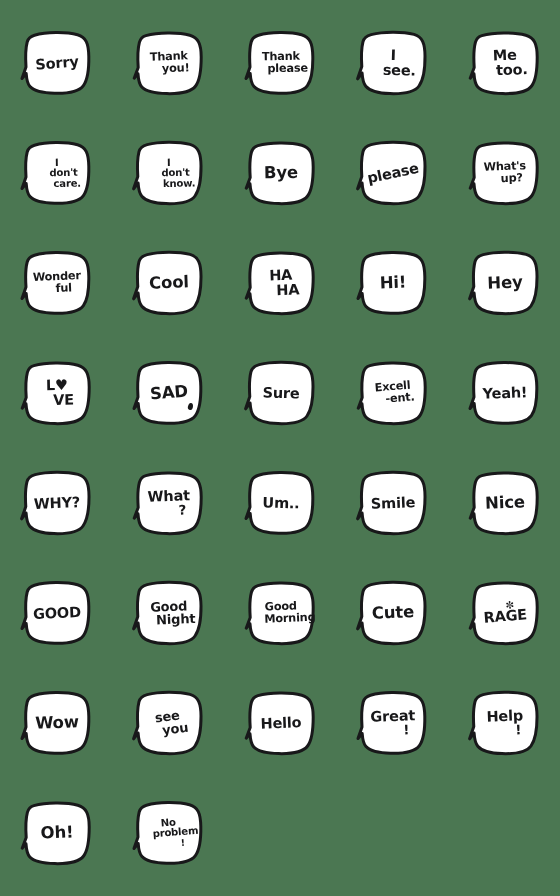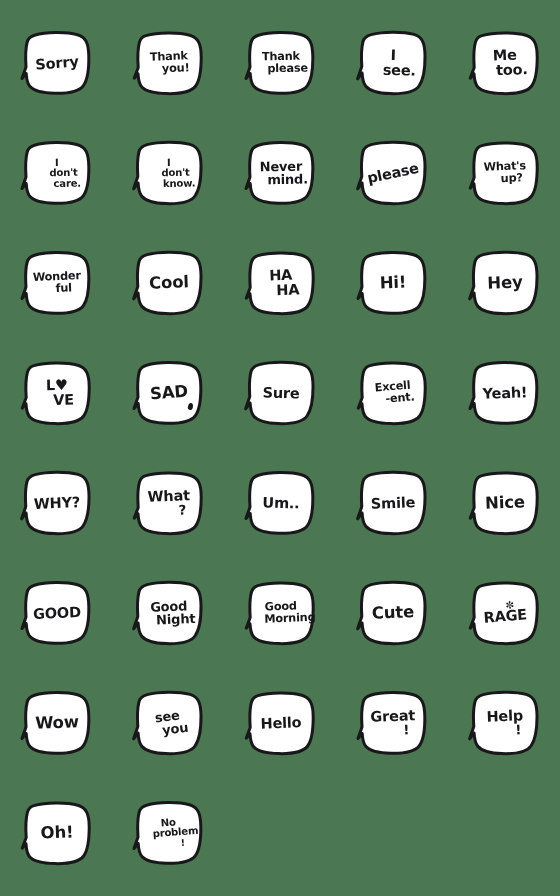--- a/index.html
+++ b/index.html
@@ -164,23 +164,23 @@
       <div class="bubble">
         <svg viewBox="0 0 72 70">
           <path d="M15.2,5.6 C27,2.6 46.5,2.4 58.0,5.4 C66.4,7.9 68.9,14.2 69.0,27.0 C69.1,40.2 67.2,51.0 63.0,57.0 C58.6,63.2 46.5,65.0 34.0,64.6 C22.6,64.2 13.8,62.0 9.8,57.2 C7.4,54.3 6.5,50.0 6.1,44.0 L1.6,49.8 L5.8,37.6 C5.2,28.6 5.5,18.6 7.0,12.6 C8.0,8.9 11.5,6.6 15.2,5.6 Z" fill="#ffffff" stroke="#18181a" stroke-width="3" stroke-linejoin="round" stroke-linecap="round"></path>
         </svg>
         <div class="bubble-text t-xs skew-f"><span class="line">I</span><span class="line ind-r">don't</span><span class="line ind-rr">know.</span></div>
       </div>
     </div>
     <div class="sticker-cell">
       <div class="bubble">
         <svg viewBox="0 0 72 70">
-          <path d="M14.5,6.2 C26,3.0 46,2.6 57.5,5.8 C66.0,8.2 68.6,14.5 68.8,27.5 C69.0,40.5 67.6,50.8 63.4,56.6 C59.0,62.7 47.0,64.6 34.5,64.3 C23.0,64.0 14.2,62.3 10.0,57.6 C7.6,54.9 6.6,50.5 6.2,44.5 L2.0,49.5 L6.0,38.0 C5.4,29.0 5.6,19.0 7.2,13.0 C8.2,9.2 10.8,7.2 14.5,6.2 Z" fill="#ffffff" stroke="#18181a" stroke-width="3" stroke-linejoin="round" stroke-linecap="round"></path>
-        </svg>
-        <div class="bubble-text t-md skew-f"><span class="line">Never</span><span class="line ind-r">mind.</span></div>
+          <path d="M13.9,6.6 C25.6,3.4 46.2,3.0 57.8,6.2 C66.2,8.6 69.2,15.0 69.2,28.0 C69.2,41.0 67.9,51.2 63.6,57.0 C59.2,63.0 47.2,64.9 34.8,64.6 C23.2,64.3 14.0,62.6 9.8,58.0 C7.4,55.3 6.4,50.8 6.0,44.8 L2.2,49.2 L6.2,38.4 C5.6,29.4 5.8,19.4 7.4,13.4 C8.4,9.6 10.2,7.6 13.9,6.6 Z" fill="#ffffff" stroke="#18181a" stroke-width="3" stroke-linejoin="round" stroke-linecap="round"></path>
+        </svg>
+        <div class="bubble-text t-xl skew-f"><span class="line">Bye</span></div>
       </div>
     </div>
     <div class="sticker-cell">
       <div class="bubble">
         <svg viewBox="0 0 72 70">
           <path d="M15.2,5.6 C27,2.6 46.5,2.4 58.0,5.4 C66.4,7.9 68.9,14.2 69.0,27.0 C69.1,40.2 67.2,51.0 63.0,57.0 C58.6,63.2 46.5,65.0 34.0,64.6 C22.6,64.2 13.8,62.0 9.8,57.2 C7.4,54.3 6.5,50.0 6.1,44.0 L1.6,49.8 L5.8,37.6 C5.2,28.6 5.5,18.6 7.0,12.6 C8.0,8.9 11.5,6.6 15.2,5.6 Z" fill="#ffffff" stroke="#18181a" stroke-width="3" stroke-linejoin="round" stroke-linecap="round"></path>
         </svg>
         <div class="bubble-text t-lg skew-e"><span class="line">please</span></div>
       </div>
     </div>

